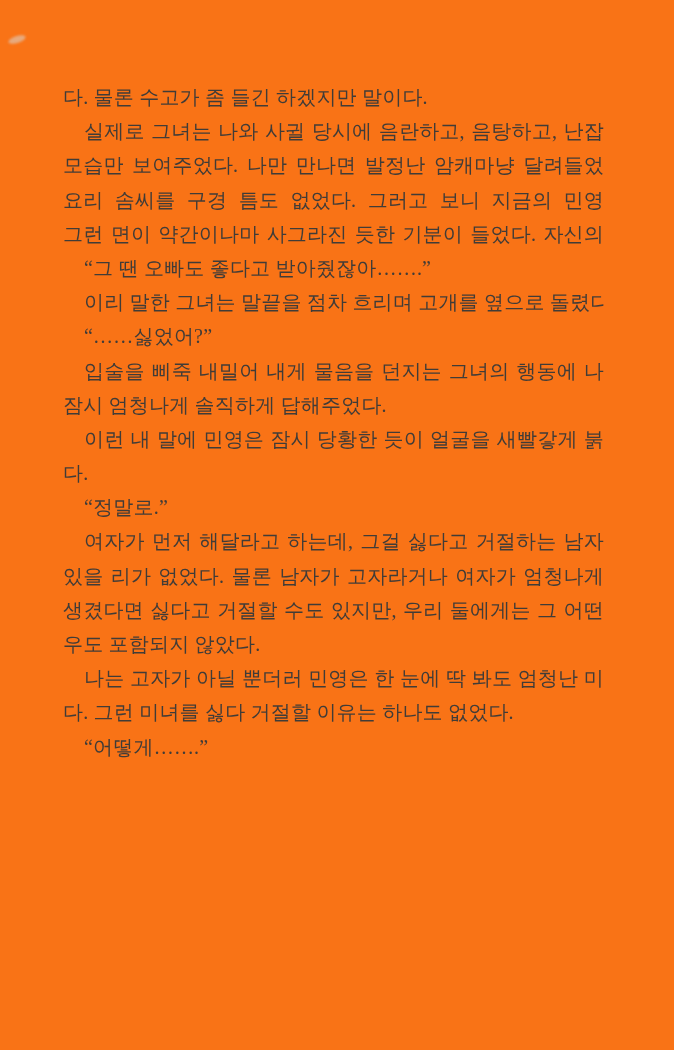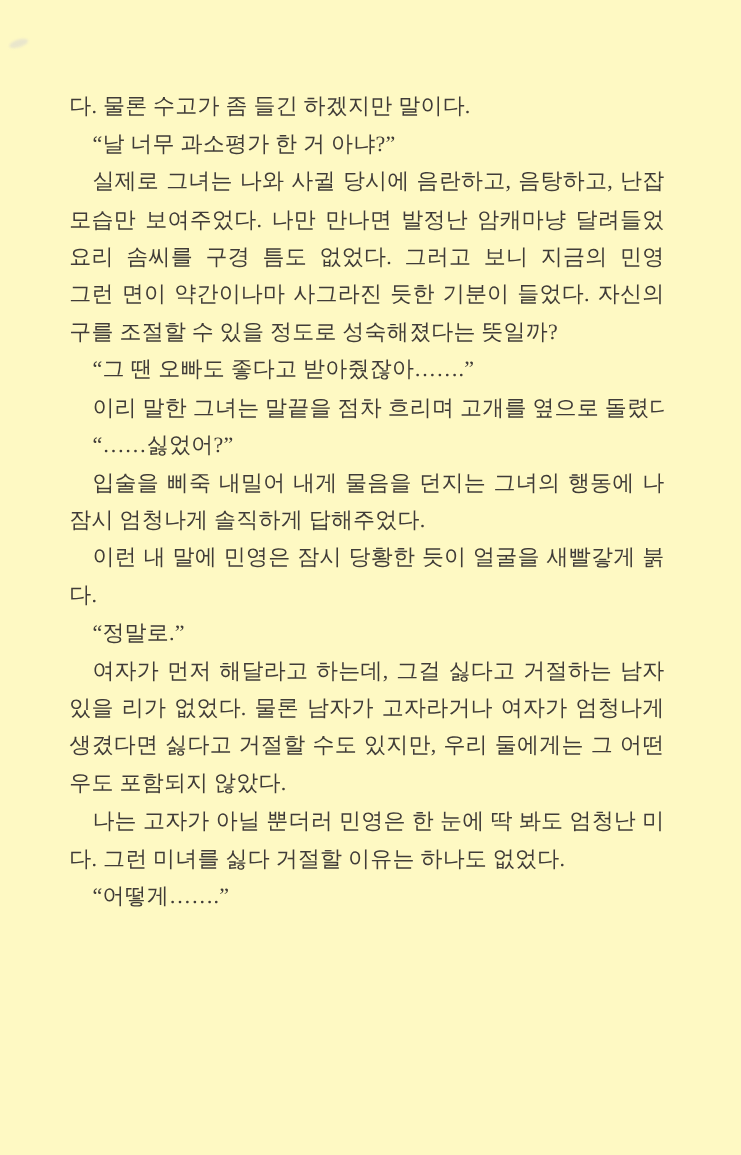--- a/index.html
+++ b/index.html
@@ -4,21 +4,21 @@
 <style>
   html, body {
     margin: 0;
     padding: 0;
     background: #ffffff;
   }
   .page {
     position: relative;
     width: 674px;
     height: 1050px;
-    background: #fef9c3;
+    background: #f97316;
     overflow: hidden;
     font-family: "Liberation Serif", "DejaVu Serif", serif;
   }
   .smudge {
     position: absolute;
     left: 8px;
     top: 36px;
     width: 18px;
     height: 7px;
     background: #d9d7d3;
@@ -66,26 +66,24 @@
   }
 </style>
 </head>
 <body>
 
 <div class="page">
   <div class="smudge"></div>
 
   <div class="text-block" id="lines">
       <div class="line">다. 물론 수고가 좀 들긴 하겠지만 말이다.</div>
-      <div class="line indent">“날 너무 과소평가 한 거 아냐?”</div>
       <div class="line indent fill">실제로 그녀는 나와 사귈 당시에 음란하고, 음탕하고, 난잡한</div>
       <div class="line fill">모습만 보여주었다. 나만 만나면 발정난 암캐마냥 달려들었으니</div>
       <div class="line fill">요리 솜씨를 구경 틈도 없었다. 그러고 보니 지금의 민영은…….</div>
       <div class="line fill">그런 면이 약간이나마 사그라진 듯한 기분이 들었다. 자신의 욕</div>
-      <div class="line">구를 조절할 수 있을 정도로 성숙해졌다는 뜻일까?</div>
       <div class="line indent">“그 땐 오빠도 좋다고 받아줬잖아…….”</div>
       <div class="line indent">이리 말한 그녀는 말끝을 점차 흐리며 고개를 옆으로 돌렸다.</div>
       <div class="line indent">“……싫었어?”</div>
       <div class="line indent fill">입술을 삐죽 내밀어 내게 물음을 던지는 그녀의 행동에 나는</div>
       <div class="line">잠시 엄청나게 솔직하게 답해주었다.</div>
       <div class="line indent fill">이런 내 말에 민영은 잠시 당황한 듯이 얼굴을 새빨갛게 붉혔</div>
       <div class="line">다.</div>
       <div class="line indent">“정말로.”</div>
       <div class="line indent fill">여자가 먼저 해달라고 하는데, 그걸 싫다고 거절하는 남자가</div>
       <div class="line fill">있을 리가 없었다. 물론 남자가 고자라거나 여자가 엄청나게 못</div>

